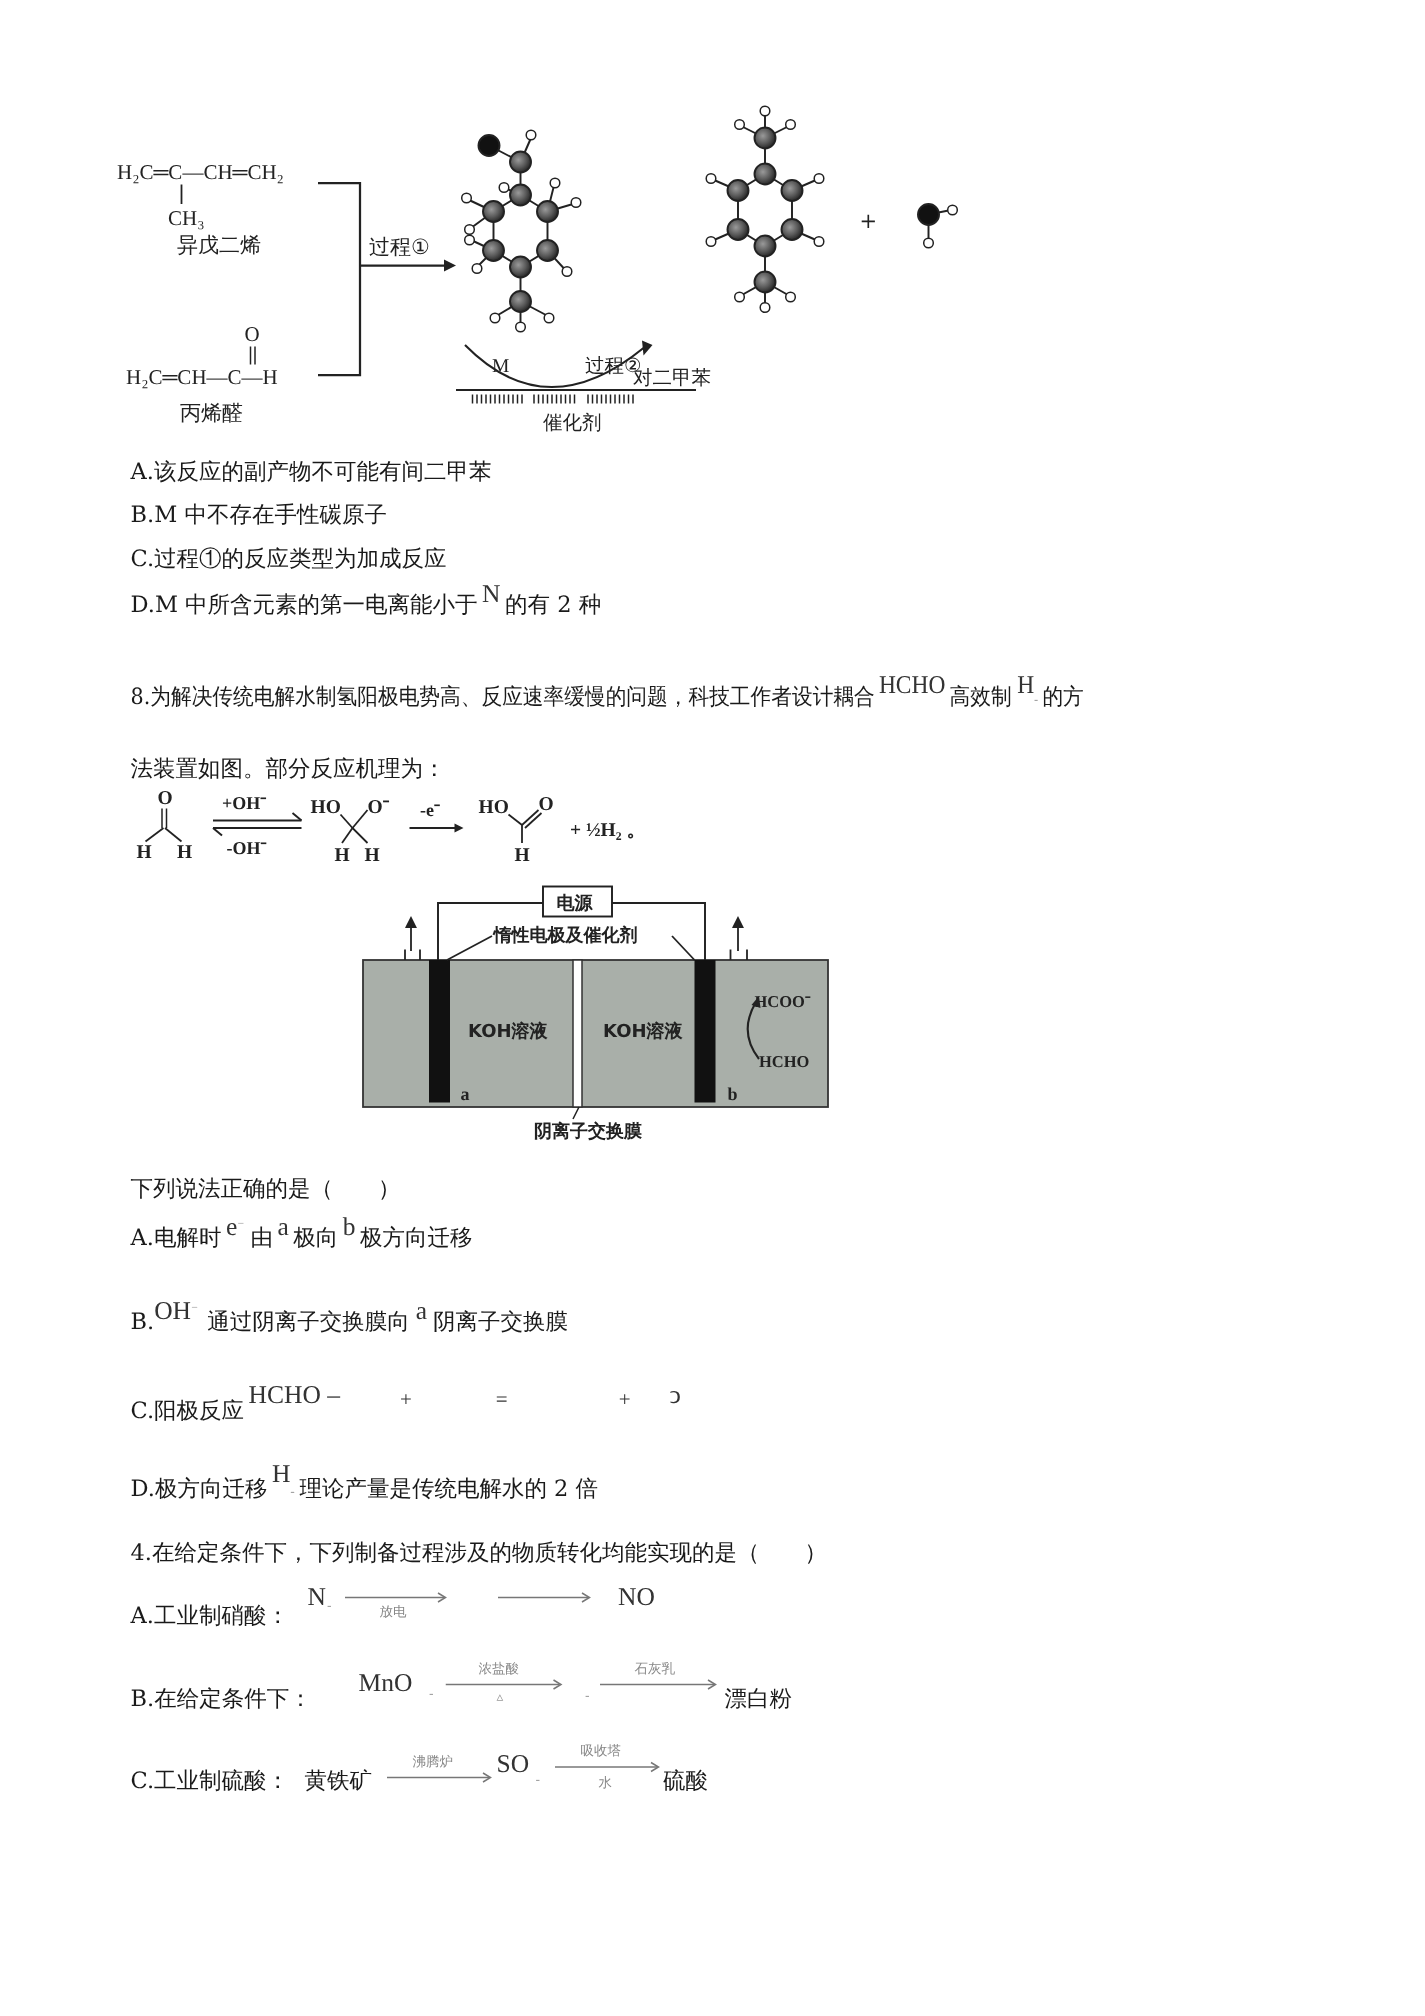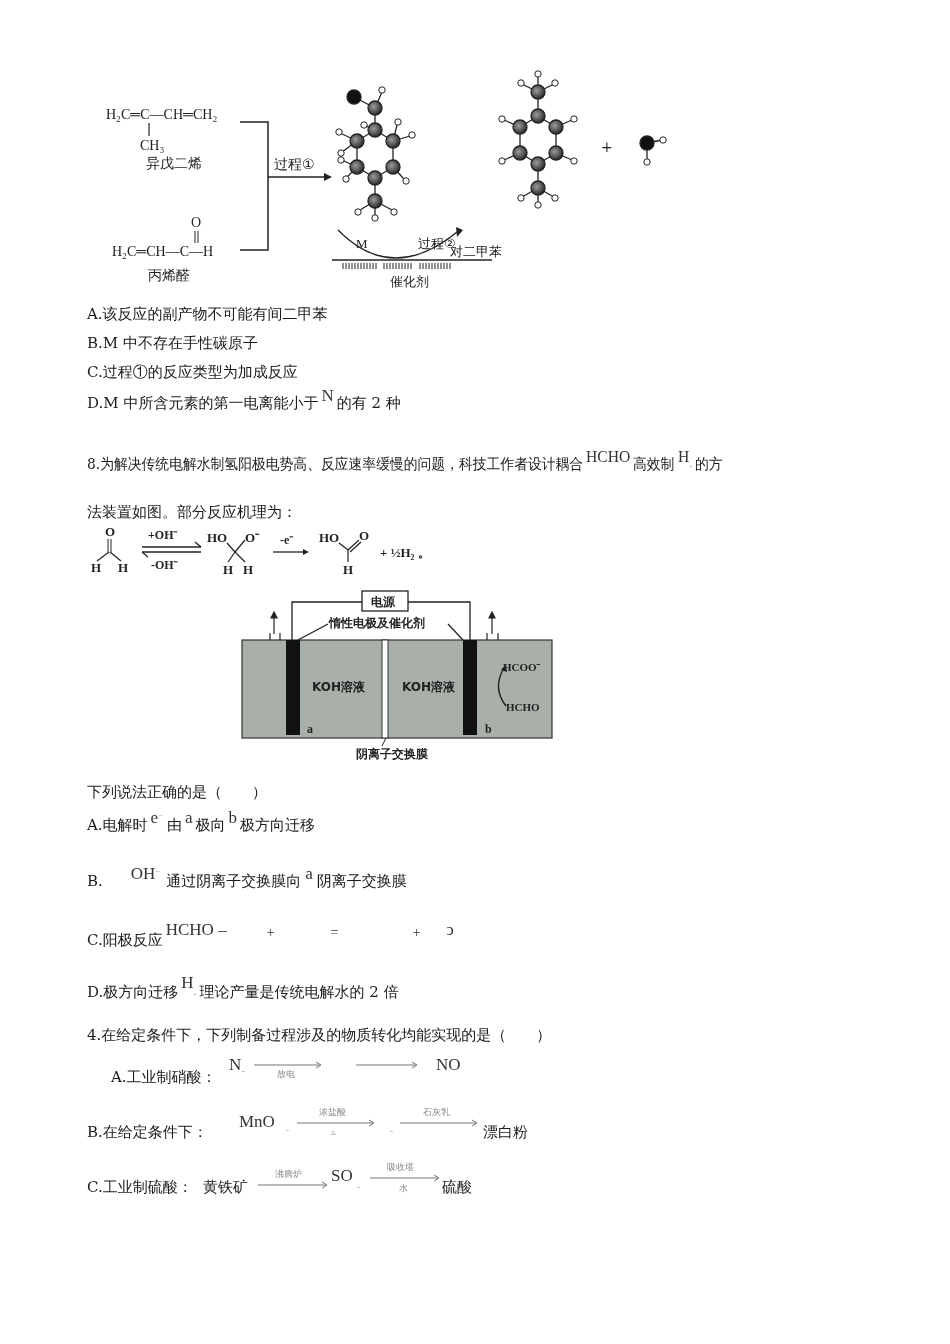--- a/index.html
+++ b/index.html
@@ -8,21 +8,21 @@
   .abs { position: absolute; }
   .txt { font-size: 15px; line-height: 18px; white-space: nowrap; }
   .serifsym { font-family: "Liberation Serif", serif; font-size: 17px; color:#333; }
   .sub { font-size: 9px; color:#999; }
   .smallsvgtxt { font-family: "Liberation Serif", serif; }
   .arrow-label { font-size: 9px; color:#888; font-family: Liberation Mono, monospace; }
 </style>
 </head>
 <body>
 
-<div class="abs" style="left:92px;top:70px;width:600px;height:230px;">
+<div class="abs" style="left:64px;top:70px;width:600px;height:230px;">
   <svg width="600" height="230" viewBox="0 0 600 230">
     <defs>
       <radialGradient id="cg" cx="40%" cy="40%" r="60%">
         <stop offset="0%" stop-color="#9a9a9a"></stop>
         <stop offset="60%" stop-color="#5a5a5a"></stop>
         <stop offset="100%" stop-color="#2a2a2a"></stop>
       </radialGradient>
     </defs>
     <g class="smallsvgtxt" font-size="14" fill="#222">
       <text x="14" y="49">H₂C═C—CH═CH₂</text>
@@ -287,34 +287,34 @@
   </svg>
 </div>
 
 <div class="abs txt" style="left:87px;top:783px;">下列说法正确的是（　　）</div>
 
 <div class="abs txt" style="left:87px;top:816px;">
   <span>A.</span><span>电解时</span><span class="serifsym" style="position:relative;top:-7px;margin-left:3px;">e</span><span class="sub" style="position:relative;top:-10px;margin-right:4px;">⁻</span><span>由</span><span class="serifsym" style="position:relative;top:-7px;margin:0 3px;">a</span><span>极向</span><span class="serifsym" style="position:relative;top:-7px;margin:0 3px;">b</span><span>极方向迁移</span>
 </div>
 
 <div class="abs txt" style="left:87px;top:872px;">
-  <span>B.</span><span class="serifsym" style="position:relative;top:-7px;margin-left:28px;">OH</span><span class="sub" style="position:relative;top:-10px;margin-right:6px;">⁻</span><span>通过阴离子交换膜向</span><span class="serifsym" style="position:relative;top:-7px;margin:0 4px;">a</span><span>阴离子交换膜</span>
+  <span>B.</span><span class="serifsym" style="position:relative;top:-7px;">OH</span><span class="sub" style="position:relative;top:-10px;margin-right:6px;">⁻</span><span>通过阴离子交换膜向</span><span class="serifsym" style="position:relative;top:-7px;margin:0 4px;">a</span><span>阴离子交换膜</span>
 </div>
 
 <div class="abs txt" style="left:87px;top:931px;">
   <span>C.</span><span>阳极反应</span><span class="serifsym" style="position:relative;top:-10px;margin-left:3px;">HCHO –</span><span class="serifsym" style="position:relative;top:-8px;margin-left:40px;font-size:14px;">+</span><span class="serifsym" style="position:relative;top:-8px;margin-left:56px;font-size:14px;">=</span><span class="serifsym" style="position:relative;top:-8px;margin-left:74px;font-size:14px;">+</span><span class="serifsym" style="position:relative;top:-10px;margin-left:26px;">ↄ</span>
 </div>
 
 <div class="abs txt" style="left:87px;top:983px;">
   <span>D.</span><span>极方向迁移</span><span class="serifsym" style="position:relative;top:-9px;margin-left:3px;">H</span><span class="sub" style="margin-right:3px;">-</span><span>理论产量是传统电解水的 2 倍</span>
 </div>
 
 <div class="abs txt" style="left:87px;top:1026px;">4.在给定条件下，下列制备过程涉及的物质转化均能实现的是（　　）</div>
 
-<div class="abs" style="left:87px;top:1052px;width:400px;height:34px;margin-left:24px;">
+<div class="abs" style="left:87px;top:1052px;width:400px;height:34px;">
   <span class="abs txt" style="left:0;top:16px;">A.工业制硝酸：</span>
   <span class="abs serifsym" style="left:118px;top:3px;">N</span>
   <span class="abs sub" style="left:131px;top:14px;">-</span>
   <svg class="abs" style="left:143px;top:8px;" width="70" height="10">
       <line x1="0" y1="5" x2="66" y2="5" stroke="#777" stroke-width="1"></line>
       <polyline points="62,2 67,5 62,8" fill="none" stroke="#777"></polyline>
     </svg>
   <span class="abs arrow-label" style="left:166px;top:16px;">放电</span>
   <svg class="abs" style="left:245px;top:8px;" width="65" height="10">
       <line x1="0" y1="5" x2="60" y2="5" stroke="#777" stroke-width="1"></line>

